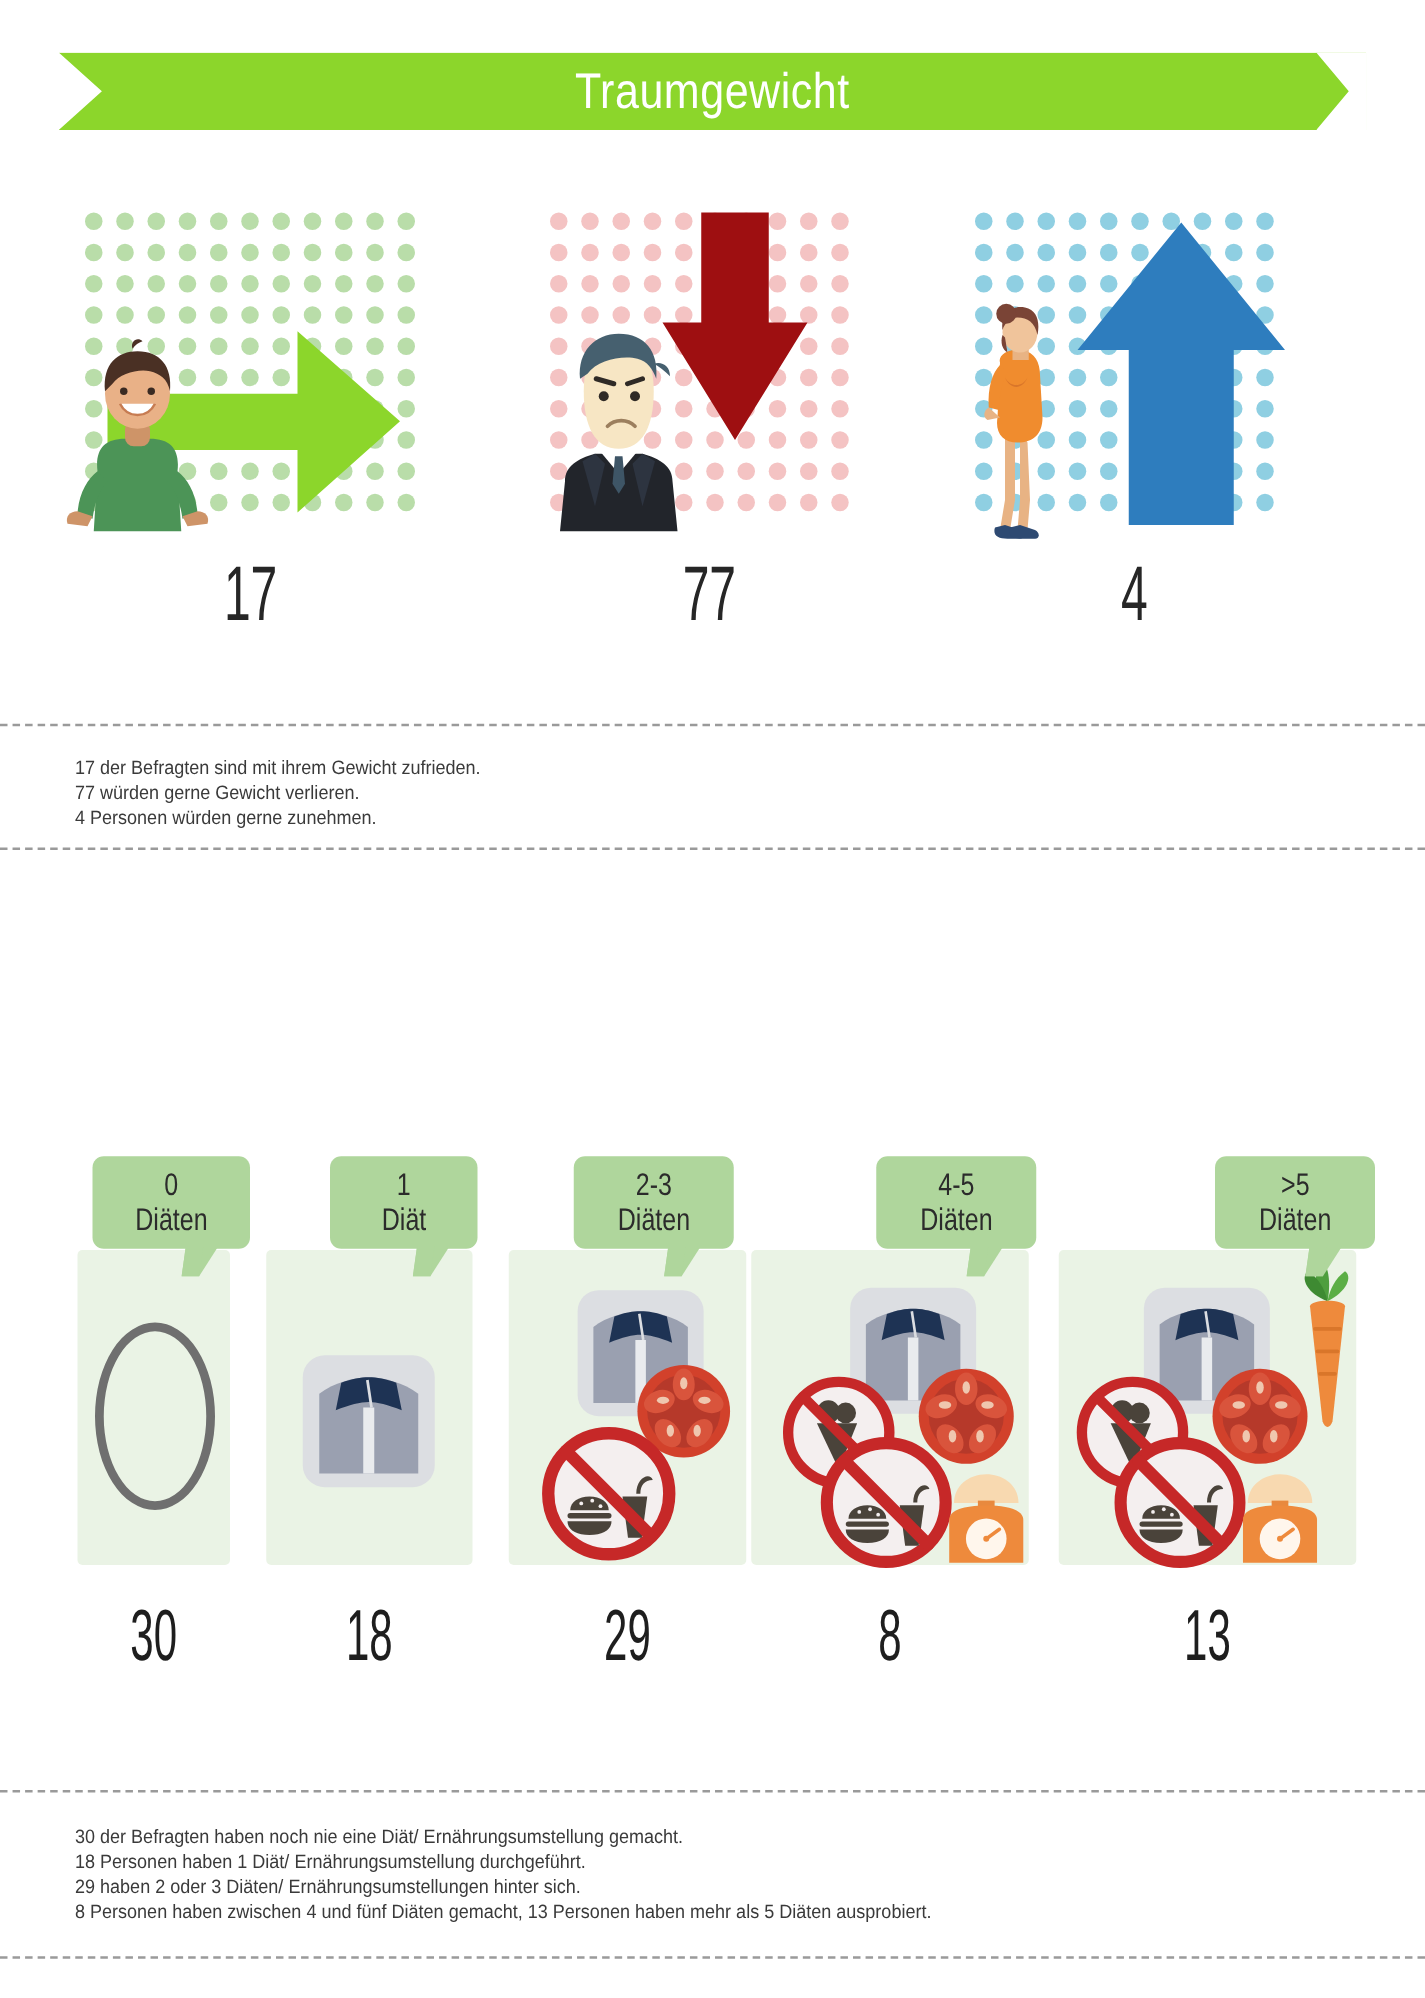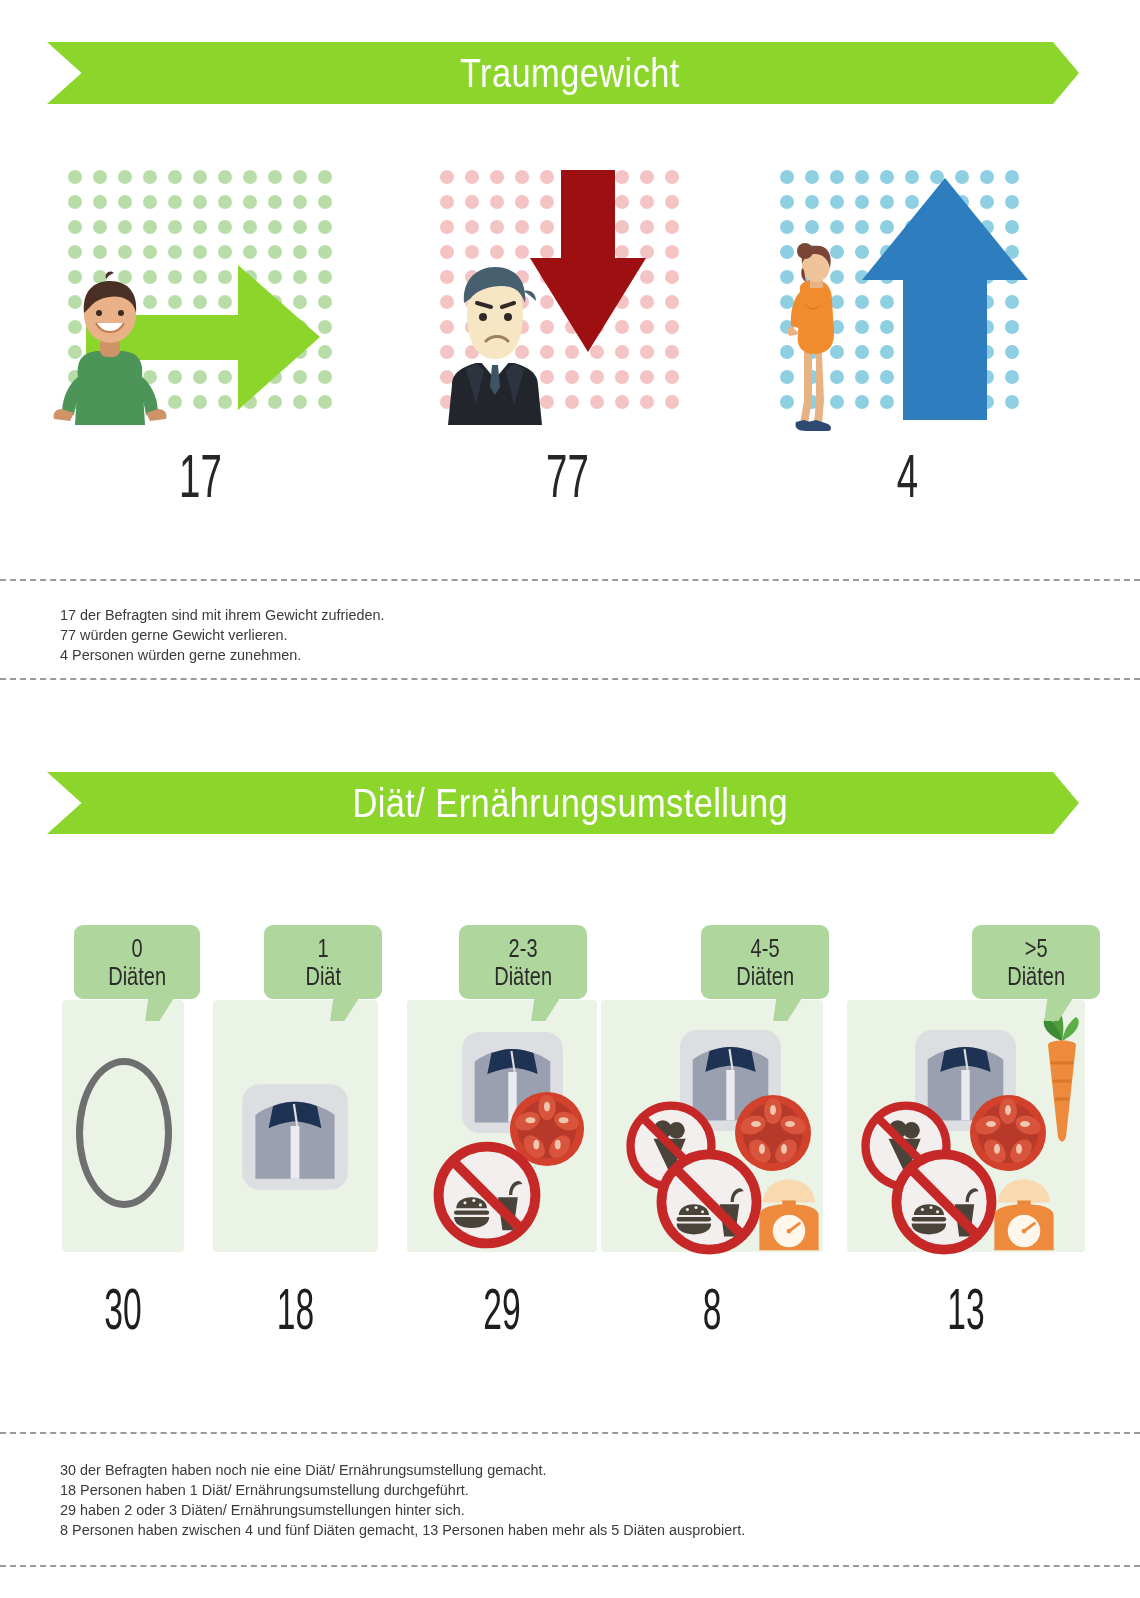--- a/index.html
+++ b/index.html
@@ -507,24 +507,20 @@
   <div class="big-number" style="left:780px;top:440px;width:255px;">4</div>
 
   <div class="dashed" style="top:579px;"></div>
   <div class="note" style="left:60px;top:605px;">
     <div>17 der Befragten sind mit ihrem Gewicht zufrieden.</div>
     <div>77 würden gerne Gewicht verlieren.</div>
     <div>4 Personen würden gerne zunehmen.</div>
   </div>
   <div class="dashed" style="top:678px;"></div>
 
-  <div class="banner" style="top:772px;">
-    <div class="banner-title">Diät/ Ernährungsumstellung</div>
-    <div class="notch-r"></div>
-  </div>
 
   <div class="card" style="left:62px;top:1000px;width:122px;height:252px;"></div>
   <div class="zero-glyph" style="left:76px;top:1058px;width:82px;height:136px;"></div>
   <div class="bubble" style="left:74px;top:925px;width:126px;height:74px;">
     <span>0</span>
     <span>Diäten</span>
     <div class="tail"></div>
   </div>
   <div class="count" style="left:62px;top:1275px;width:122px;">30</div>
 

